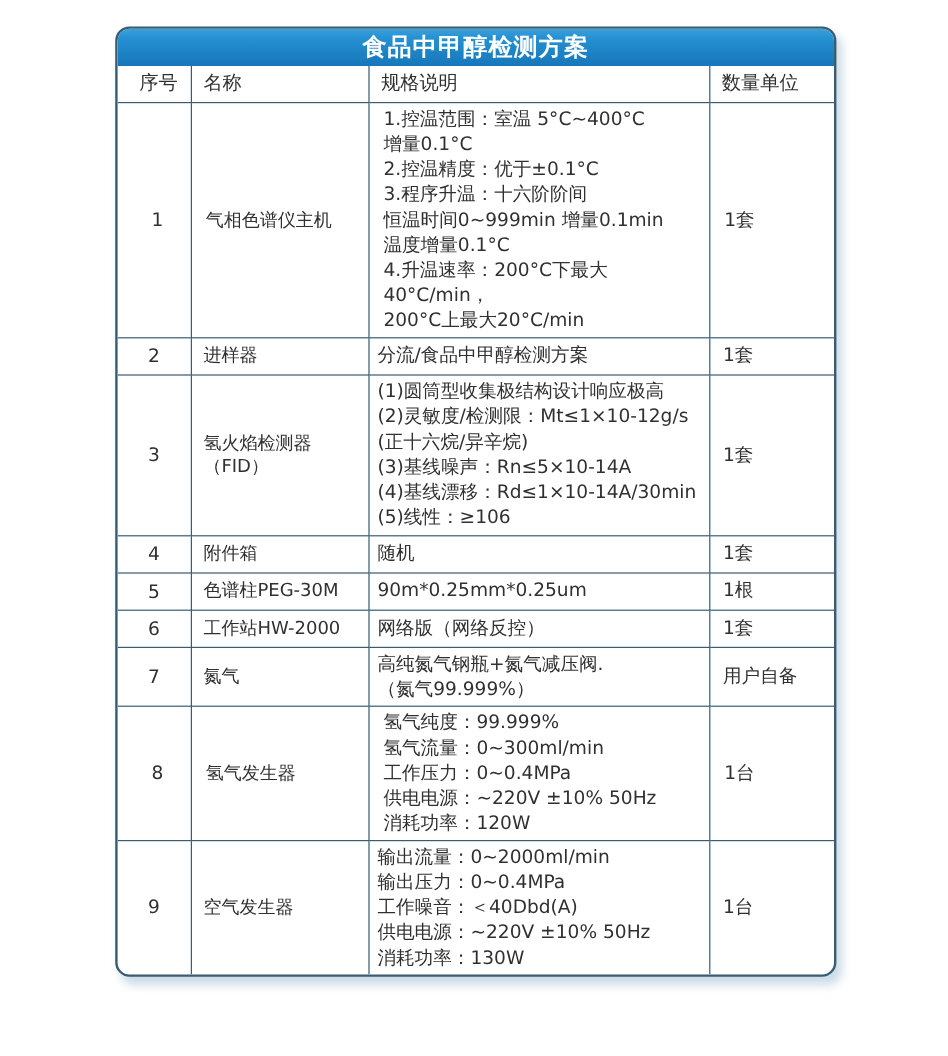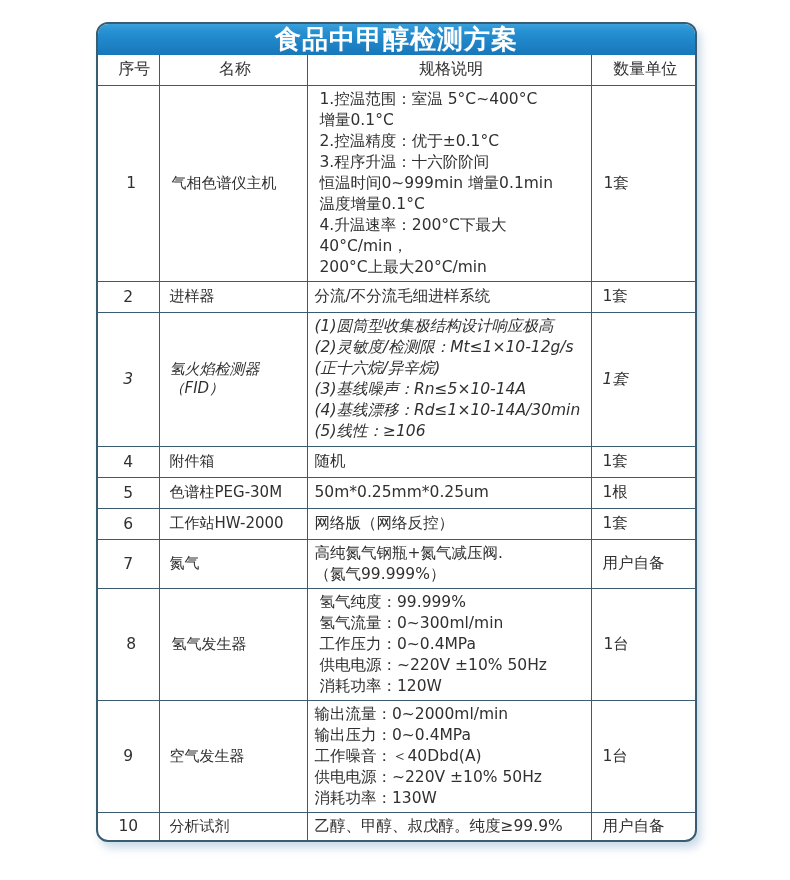--- a/index.html
+++ b/index.html
@@ -20,21 +20,21 @@
     border-radius: 12px;
     overflow: hidden;
     background: #ffffff;
     box-shadow: 4px 6px 8px rgba(140, 175, 205, 0.45);
   }
   .title-band {
     height: 31px;
     line-height: 31px;
     text-align: center;
     color: #ffffff;
-    font-size: 26px;
+    font-size: 20px;
     font-weight: bold;
     letter-spacing: 1px;
     background: linear-gradient(180deg, #3ba0dc 0%, #2590d2 25%, #1777ba 100%);
   }
   table.spec-table {
     width: 100%;
     border-collapse: collapse;
     table-layout: fixed;
   }
   col.c-index { width: 61px; }
@@ -48,21 +48,21 @@
     padding: 3px 6px;
     box-sizing: border-box;
   }
   .spec-table th:first-child, .spec-table td:first-child { border-left: none; }
   .spec-table th:last-child,  .spec-table td:last-child  { border-right: none; }
   .spec-table thead th { border-top: none; }
   .spec-table tbody tr:last-child td { border-bottom: none; }
   .spec-table thead tr { height: 30px; }
   .spec-table thead th {
     font-size: 16px;
-    text-align: center;
+    text-align: left;
     padding-left: 10px;
   }
   .spec-table thead th.h-index { padding-left: 18px; }
   td.cell-index {
     text-align: center;
     font-size: 15.5px;
   }
   td.cell-name {
     font-size: 15px;
     padding-left: 10px;
@@ -73,21 +73,21 @@
     padding-left: 7px;
     white-space: pre-line;
   }
   td.cell-qty {
     font-size: 15.5px;
     padding-left: 11px;
     margin-left: 25px;
   }
   tbody tr:nth-child(1)  td { height: 172px; padding-left: 12px; }
   tbody tr:nth-child(2)  td { height: 31px; }
-  tbody tr:nth-child(3)  td { height: 134px; font-style: italic; }
+  tbody tr:nth-child(3)  td { height: 134px; }
   tbody tr:nth-child(4)  td { height: 31px; }
   tbody tr:nth-child(5)  td { height: 31px; }
   tbody tr:nth-child(6)  td { height: 31px; }
   tbody tr:nth-child(7)  td { height: 48px; }
   tbody tr:nth-child(8)  td { height: 110px; padding-left: 12px; }
   tbody tr:nth-child(9)  td { height: 108px; }
   tbody tr:nth-child(10) td { height: 28px; }
   tbody tr:nth-child(11) td { height: 33px; }
 </style>
 </head>
@@ -120,21 +120,21 @@
 3.程序升温：十六阶阶间
 恒温时间0~999min 增量0.1min
 温度增量0.1°C
 4.升温速率：200°C下最大40°C/min，
 200°C上最大20°C/min</td>
         <td class="cell-qty">1套</td>
       </tr>
       <tr>
         <td class="cell-index">2</td>
         <td class="cell-name">进样器</td>
-        <td class="cell-spec">分流/不分流毛细进样系统</td>
+        <td class="cell-spec">分流/食品中甲醇检测方案</td>
         <td class="cell-qty">1套</td>
       </tr>
       <tr>
         <td class="cell-index">3</td>
         <td class="cell-name">氢火焰检测器（FID）</td>
         <td class="cell-spec">(1)圆筒型收集极结构设计响应极高
 (2)灵敏度/检测限：Mt≤1×10-12g/s
 (正十六烷/异辛烷)
 (3)基线噪声：Rn≤5×10-14A
 (4)基线漂移：Rd≤1×10-14A/30min
@@ -143,21 +143,21 @@
       </tr>
       <tr>
         <td class="cell-index">4</td>
         <td class="cell-name">附件箱</td>
         <td class="cell-spec">随机</td>
         <td class="cell-qty">1套</td>
       </tr>
       <tr>
         <td class="cell-index">5</td>
         <td class="cell-name">色谱柱PEG-30M</td>
-        <td class="cell-spec">50m*0.25mm*0.25um</td>
+        <td class="cell-spec">90m*0.25mm*0.25um</td>
         <td class="cell-qty">1根</td>
       </tr>
       <tr>
         <td class="cell-index">6</td>
         <td class="cell-name">工作站HW-2000</td>
         <td class="cell-spec">网络版（网络反控）</td>
         <td class="cell-qty">1套</td>
       </tr>
       <tr>
         <td class="cell-index">7</td>
@@ -179,21 +179,15 @@
       <tr>
         <td class="cell-index">9</td>
         <td class="cell-name">空气发生器</td>
         <td class="cell-spec">输出流量：0~2000ml/min
 输出压力：0~0.4MPa
 工作噪音：＜40Dbd(A)
 供电电源：~220V ±10% 50Hz
 消耗功率：130W</td>
         <td class="cell-qty">1台</td>
       </tr>
-      <tr>
-        <td class="cell-index">10</td>
-        <td class="cell-name">分析试剂</td>
-        <td class="cell-spec">乙醇、甲醇、叔戊醇。纯度≥99.9%</td>
-        <td class="cell-qty">用户自备</td>
-      </tr>
     </tbody>
   </table>
 </div>
 
 </body></html>

